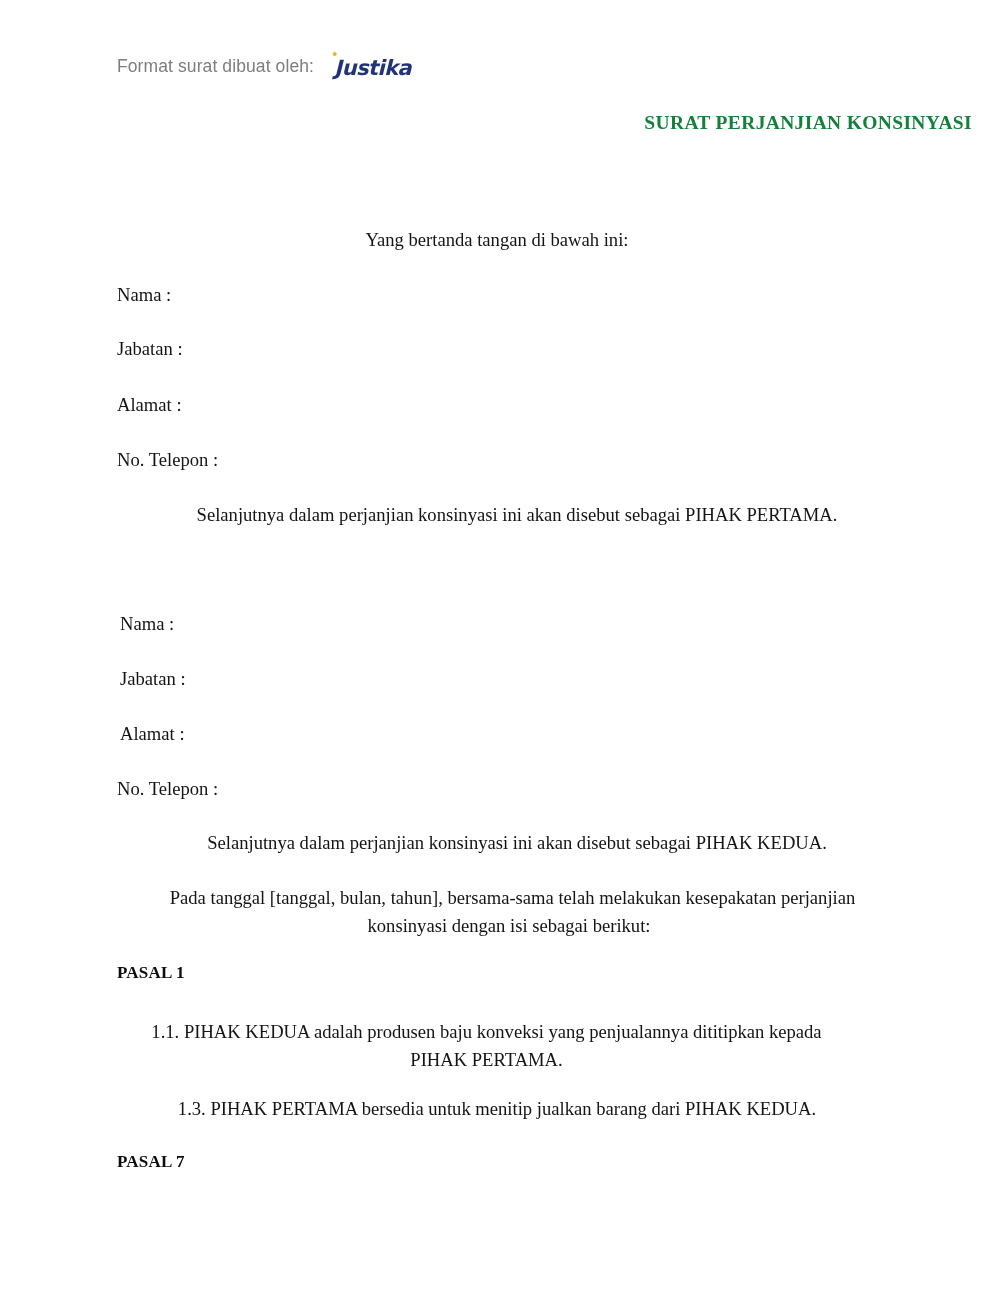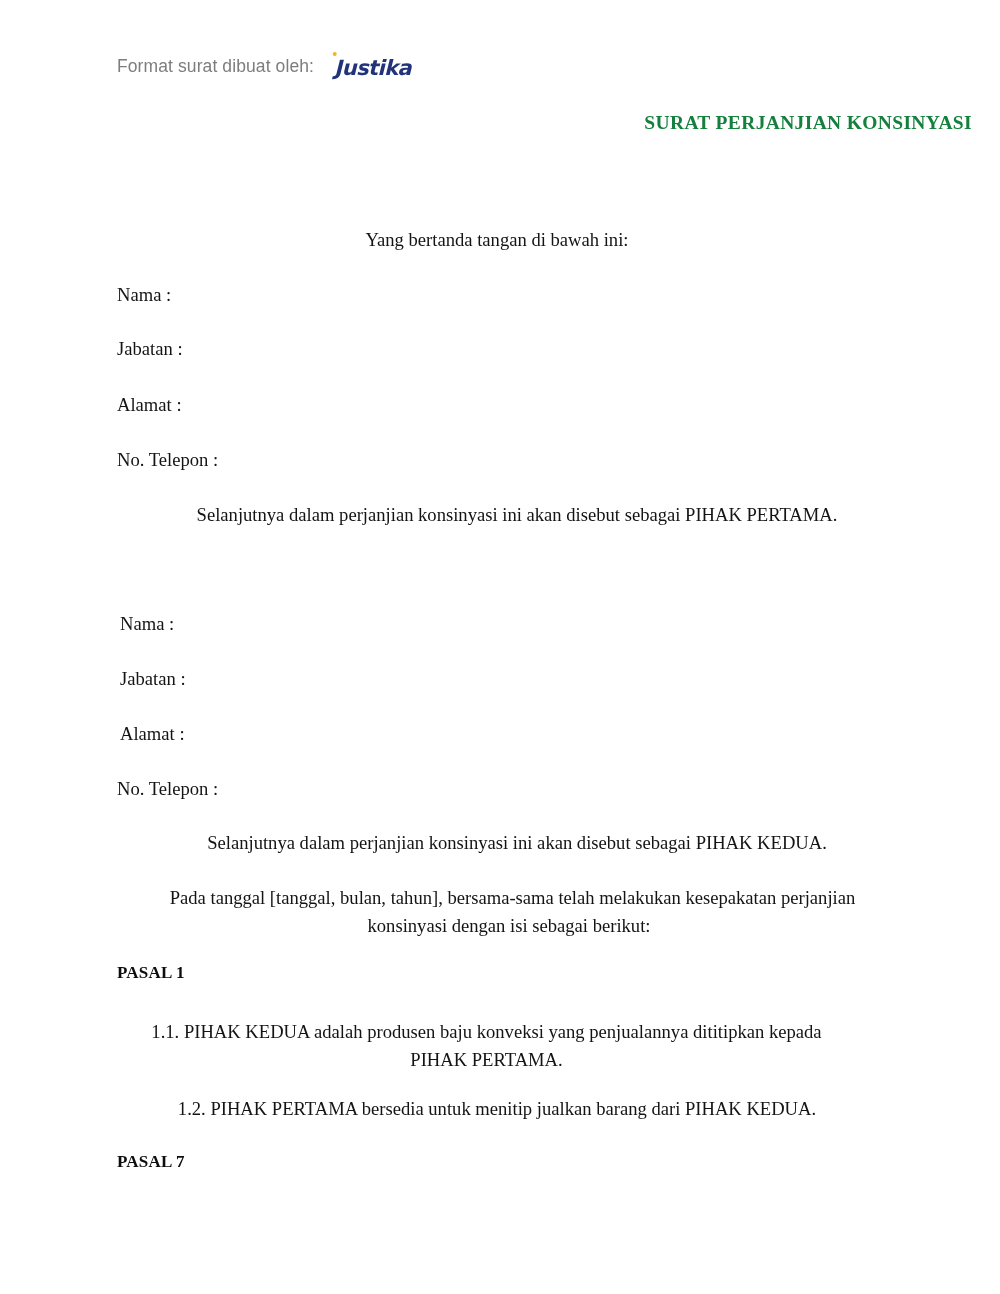--- a/index.html
+++ b/index.html
@@ -158,17 +158,17 @@
   <div class="body-text field-b2">Jabatan :</div>
   <div class="body-text field-b3">Alamat :</div>
   <div class="body-text field-b4">No. Telepon :</div>
 
   <div class="body-text party-two">Selanjutnya dalam perjanjian konsinyasi ini akan disebut sebagai PIHAK KEDUA.</div>
 
   <div class="body-text agreement-intro">Pada tanggal [tanggal, bulan, tahun], bersama-sama telah melakukan kesepakatan perjanjian konsinyasi dengan isi sebagai berikut:</div>
 
   <div class="section-heading pasal-1">PASAL 1</div>
   <div class="body-text clause-1-1">1.1. PIHAK KEDUA adalah produsen baju konveksi yang penjualannya dititipkan kepada PIHAK PERTAMA.</div>
-  <div class="body-text clause-1-2">1.2. PIHAK PERTAMA bersedia untuk menitip jualkan barang dari PIHAK KEDUA.</div>
+  <div class="body-text clause-1-2">1.3. PIHAK PERTAMA bersedia untuk menitip jualkan barang dari PIHAK KEDUA.</div>
 
   <div class="section-heading pasal-2">PASAL 7</div>
 
 </div>
 
 </body></html>

